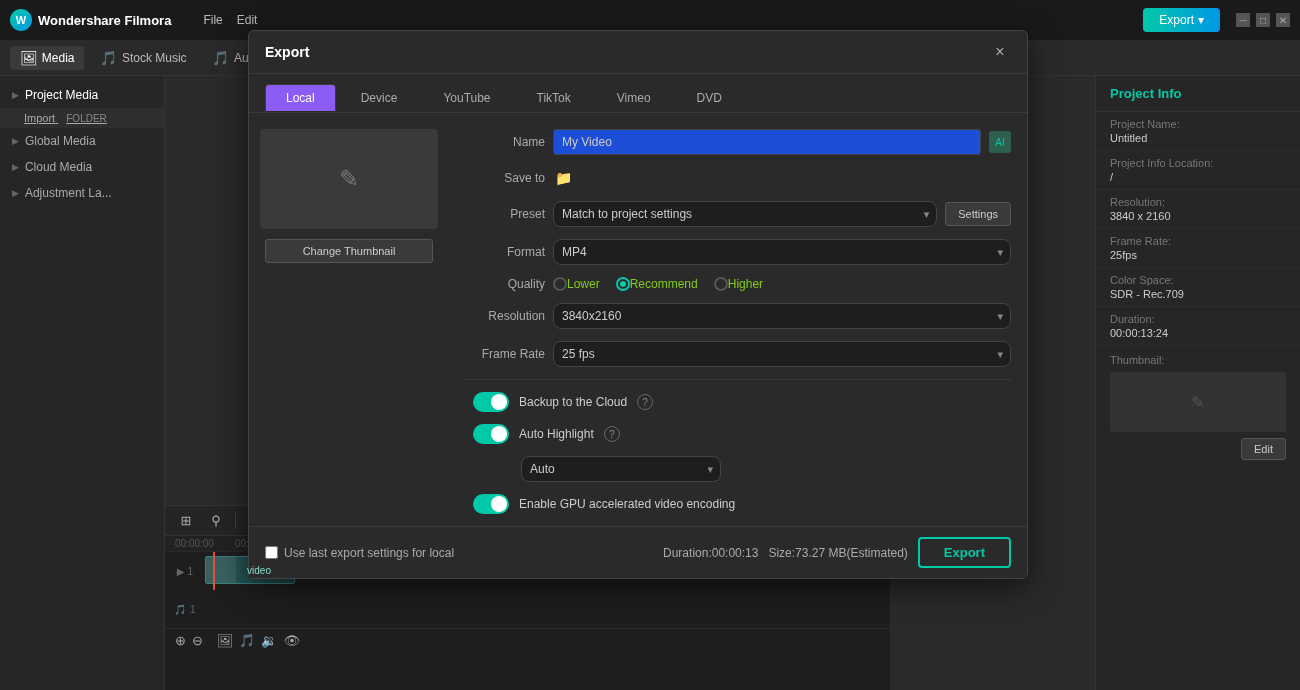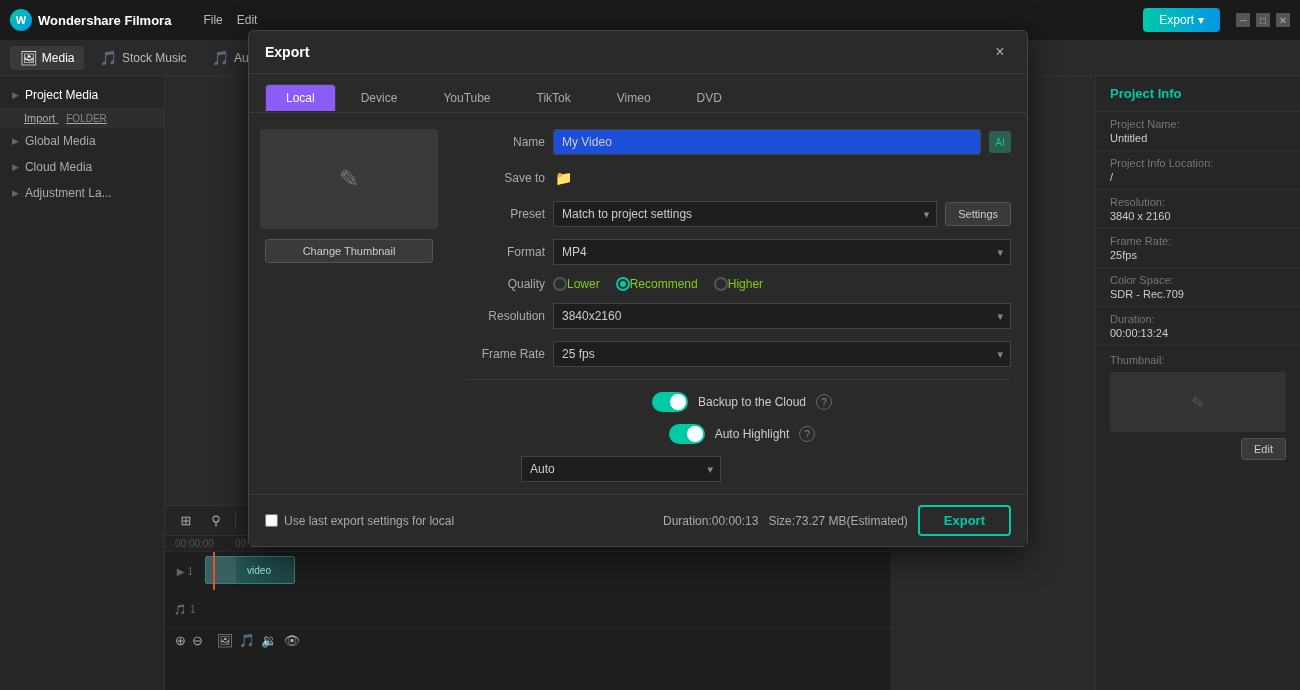--- a/index.html
+++ b/index.html
@@ -483,21 +483,21 @@
       cursor: pointer;
       flex-shrink: 0;
     }
     .form-select {
       flex: 1;
       background: #1e1e1e;
       border: 1px solid #444;
       color: #ccc;
       padding: 5px 8px;
       font-size: 12px;
-      border-radius: 0;
+      border-radius: 8px;
       outline: none;
       appearance: none;
       -webkit-appearance: none;
       cursor: pointer;
       position: relative;
     }
     .select-wrapper {
       flex: 1;
       position: relative;
       display: flex;
@@ -562,21 +562,20 @@
       margin: 12px 0;
     }
 
     
     .toggle-row {
       display: flex;
       align-items: center;
       gap: 10px;
       margin-bottom: 12px;
       padding-left: 8px;
-      justify-content: center;
     }
     .toggle-switch {
       width: 36px;
       height: 20px;
       background: #00c9a7;
       border-radius: 10px;
       position: relative;
       cursor: pointer;
       flex-shrink: 0;
     }
@@ -952,20 +951,26 @@
           </div>
 
           <div class="auto-select-row">
             <div class="select-wrapper" style="max-width:200px;">
               <select class="form-select">
                 <option>Auto</option>
               </select>
             </div>
           </div>
 
+          <div class="toggle-row">
+            <div class="toggle-switch">
+              <div class="toggle-knob"></div>
+            </div>
+            <span class="toggle-label">Enable GPU accelerated video encoding</span>
+          </div>
 
         </div>
       </div>
     </div>
 
     <div class="dialog-footer">
       <label class="footer-checkbox">
         <input type="checkbox" style="">
         <span class="footer-checkbox-label">Use last export settings for local</span>
       </label>

